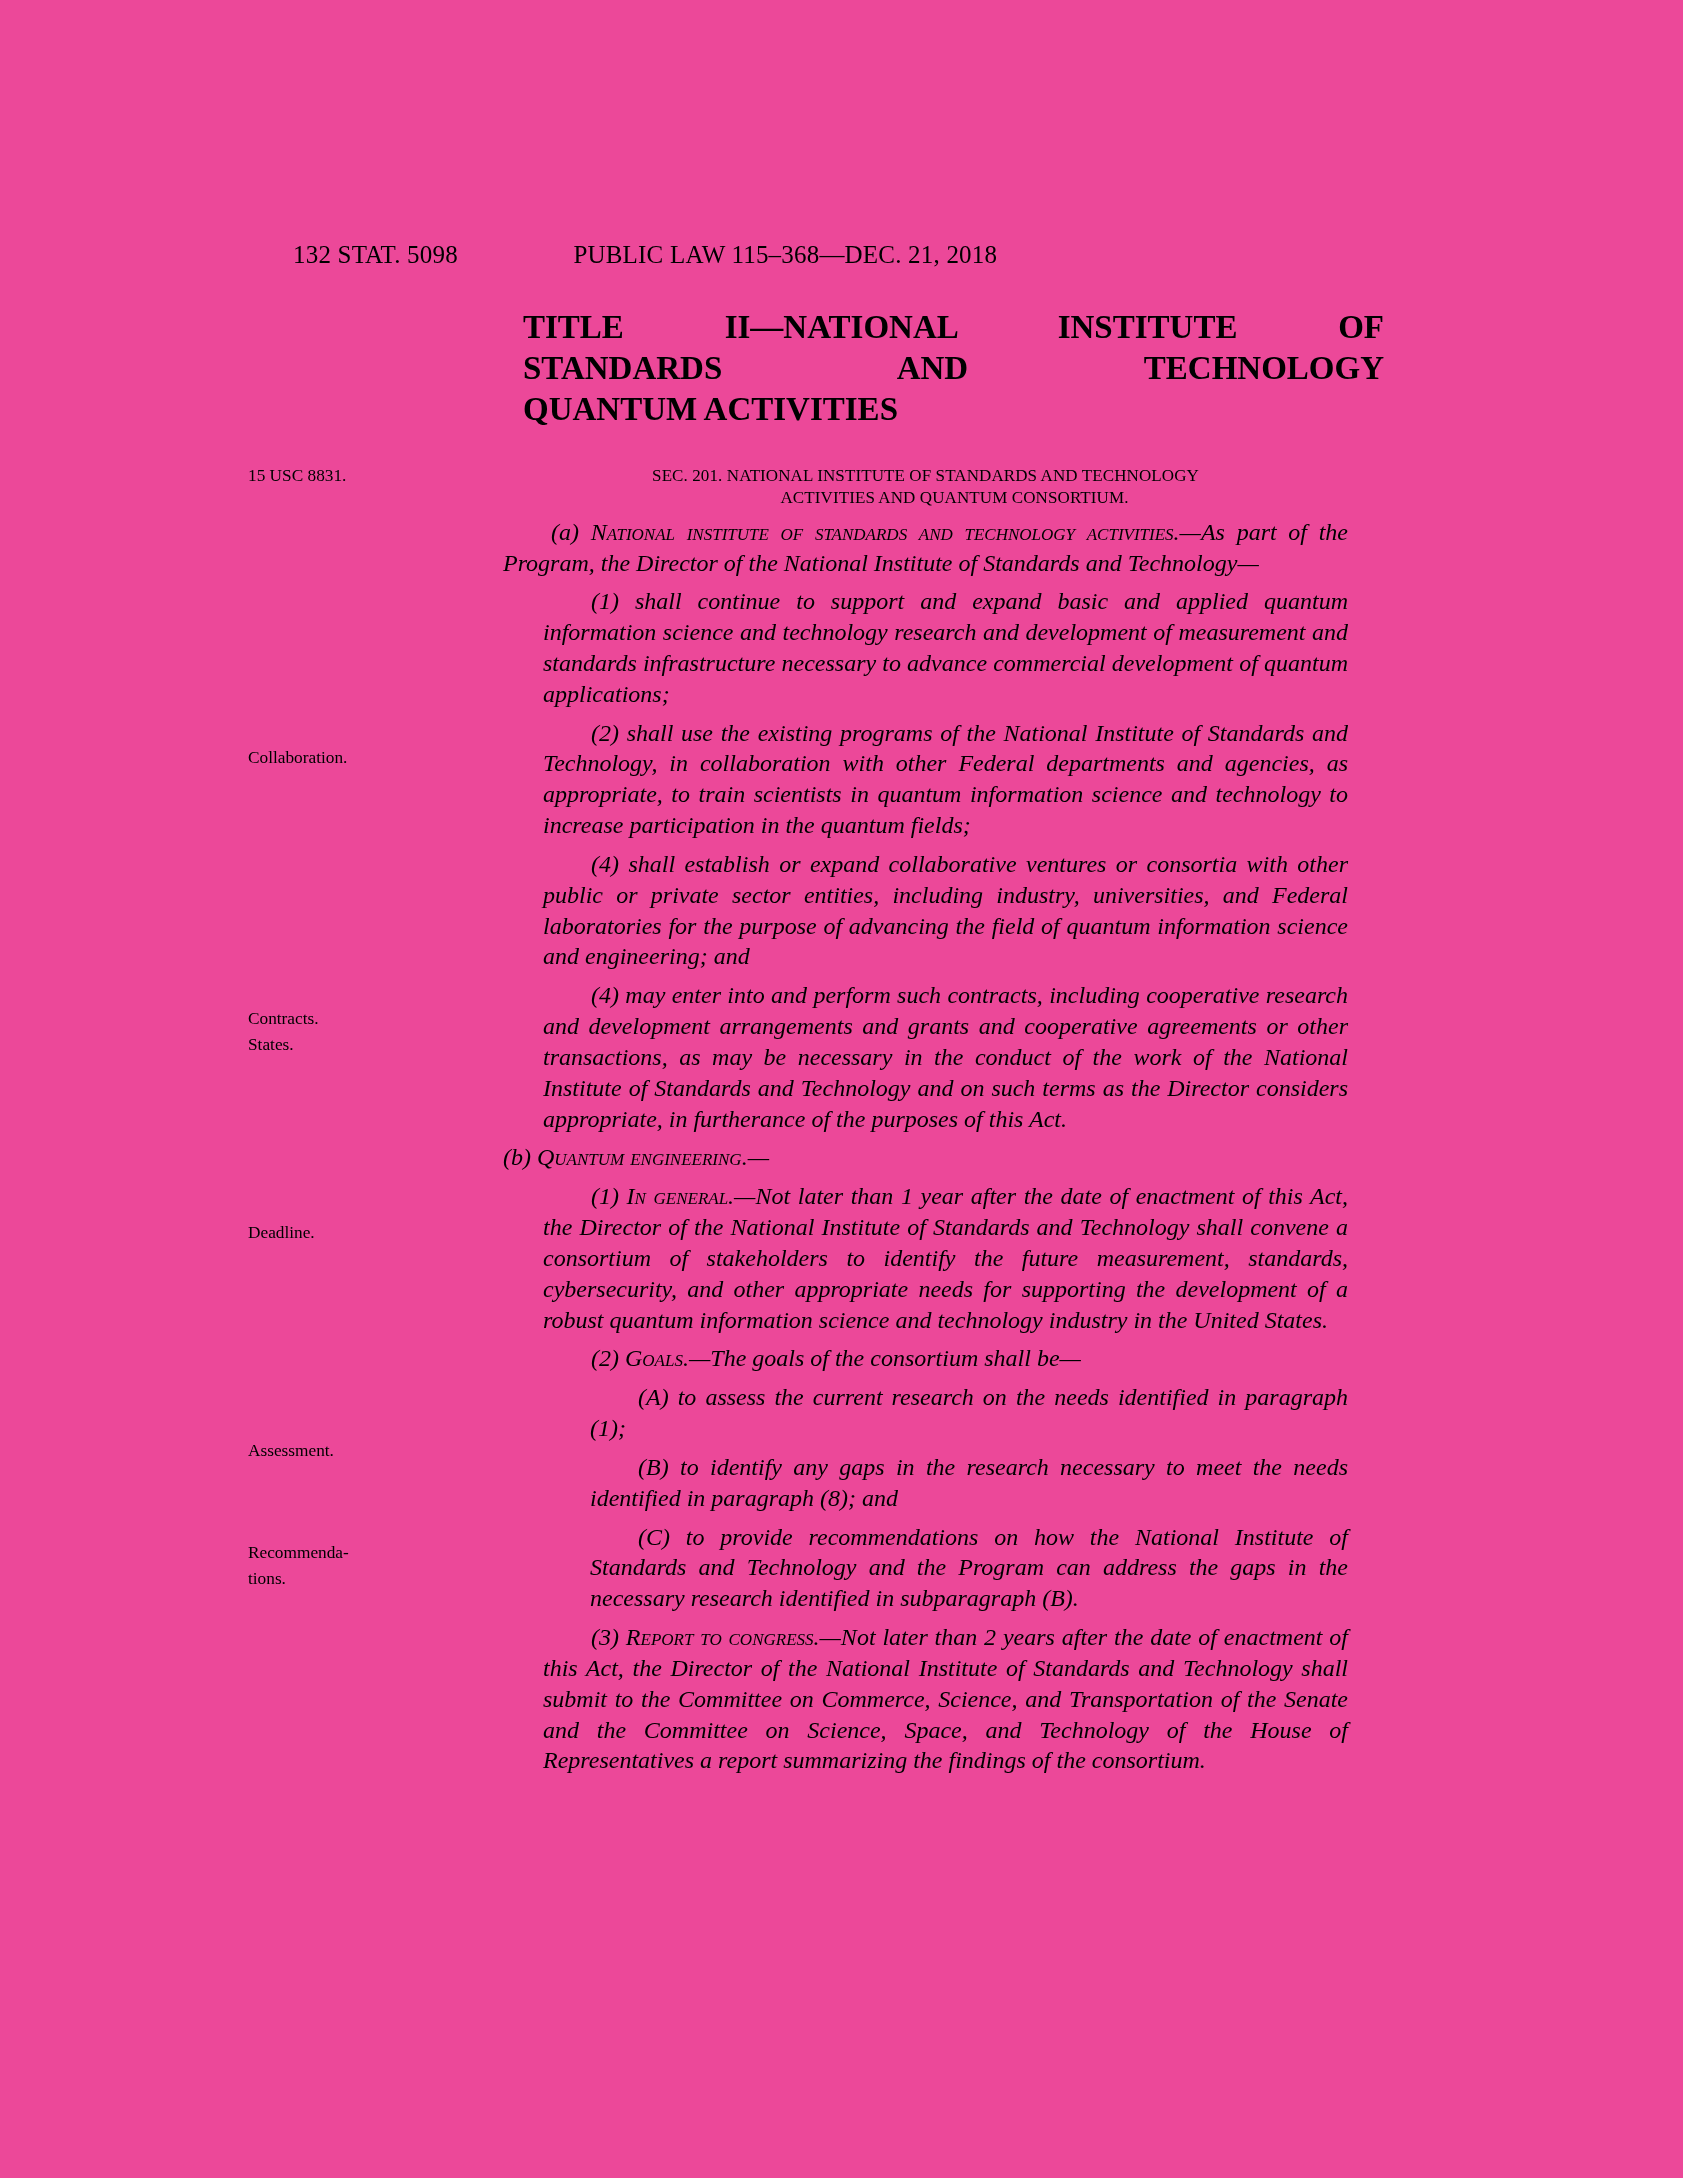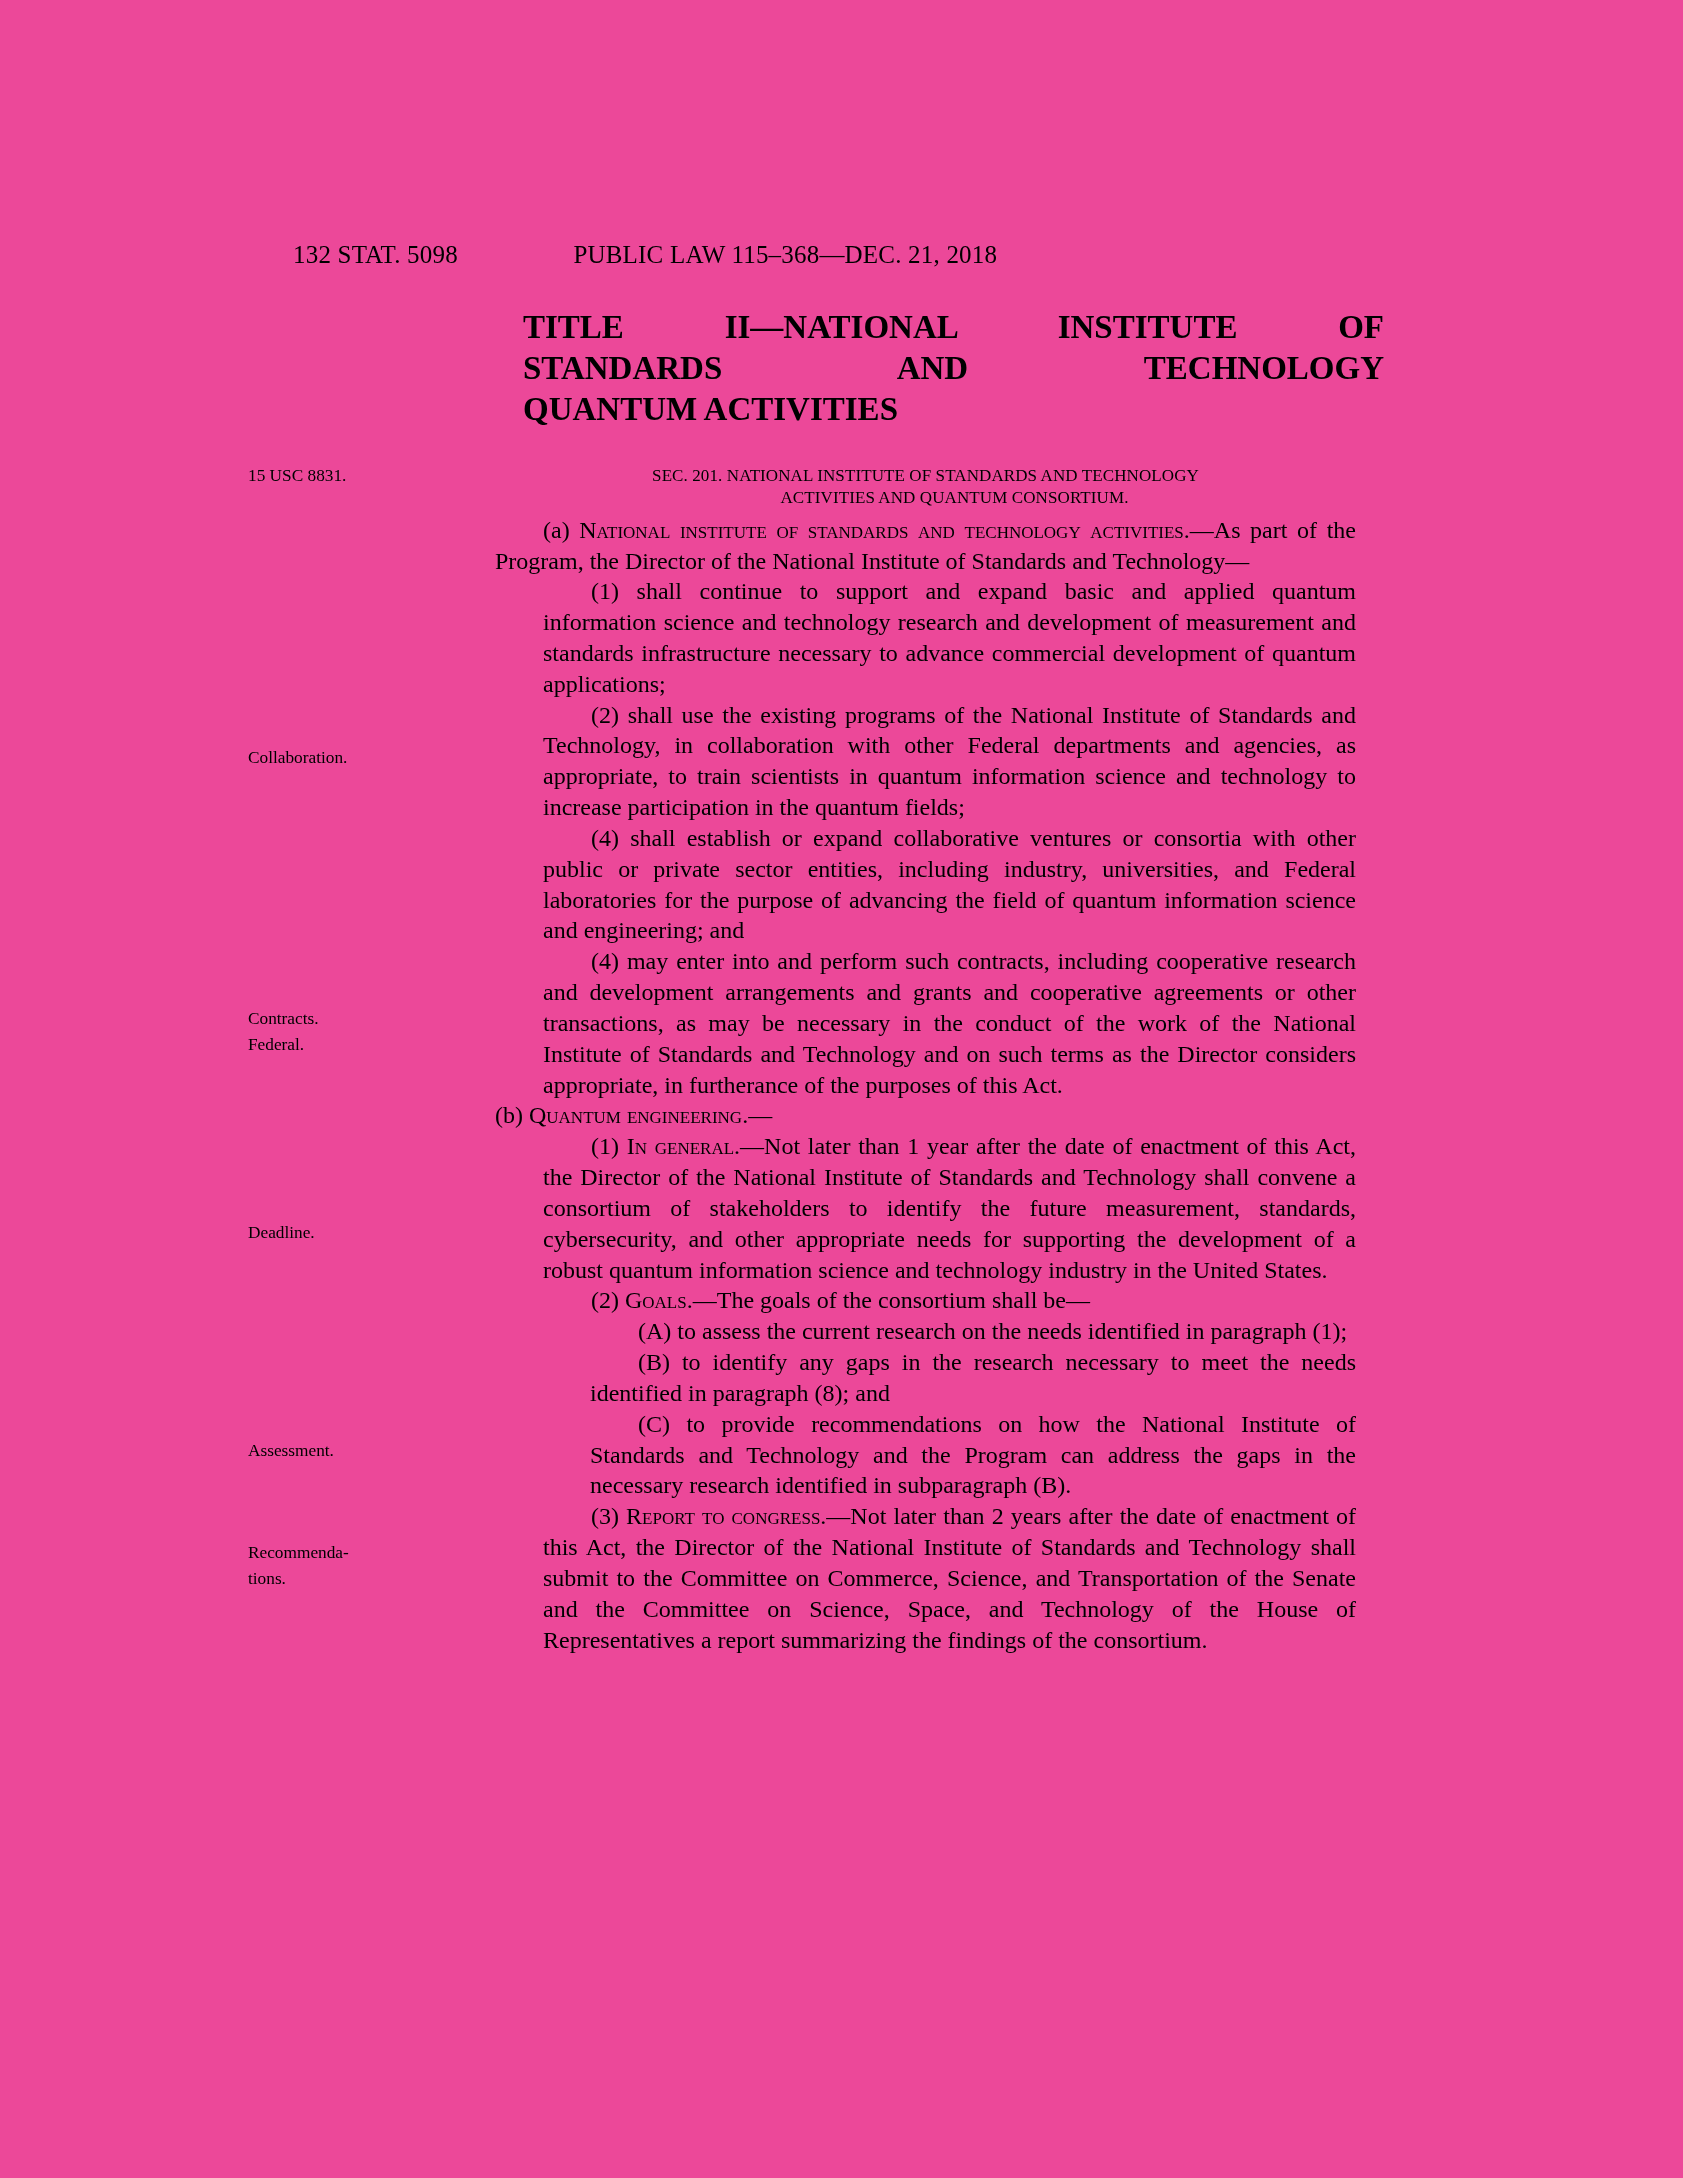--- a/index.html
+++ b/index.html
@@ -76,24 +76,25 @@
     font-weight: normal;
     font-size: 17px;
     letter-spacing: 0.1px;
     text-align: center;
     margin: 0 0 6px 0;
   }
   .sec-head .l1 { display:block; }
   .sec-head .l2 { display:block; margin-left: 58px; }
 
   p {
-    margin: 0;
+    margin: 8px;
     text-indent: 48px;
     text-align: justify;
     text-align-last: left;
+    font-style: italic;
   }
   p.noindent { text-indent: 0; }
   p.i1 { margin-left: 48px; }
   p.i2 { margin-left: 95px; }
 
   .sc {
     font-variant: small-caps;
   }
 
   
@@ -119,21 +120,21 @@
 
   <div class="title-block">
     <span class="title-line">TITLE II—NATIONAL INSTITUTE OF</span>
     <span class="title-line">STANDARDS AND TECHNOLOGY</span>
     <span class="title-line last">QUANTUM ACTIVITIES</span>
   </div>
 
   <div class="margin-note" style="top:465px">15 USC 8831.</div>
   <div class="margin-note" style="top:747px">Collaboration.</div>
   <div class="margin-note" style="top:1008px">Contracts.</div>
-  <div class="margin-note" style="top:1034px">Federal.</div>
+  <div class="margin-note" style="top:1034px">States.</div>
   <div class="margin-note" style="top:1222px">Deadline.</div>
   <div class="margin-note" style="top:1440px">Assessment.</div>
   <div class="margin-note" style="top:1542px">Recommenda-</div>
   <div class="margin-note" style="top:1568px">tions.</div>
 
   <div class="col">
 
     <div class="sec-head">
       <span class="l1">SEC. 201. NATIONAL INSTITUTE OF STANDARDS AND TECHNOLOGY</span>
       <span class="l2">ACTIVITIES AND QUANTUM CONSORTIUM.</span>

